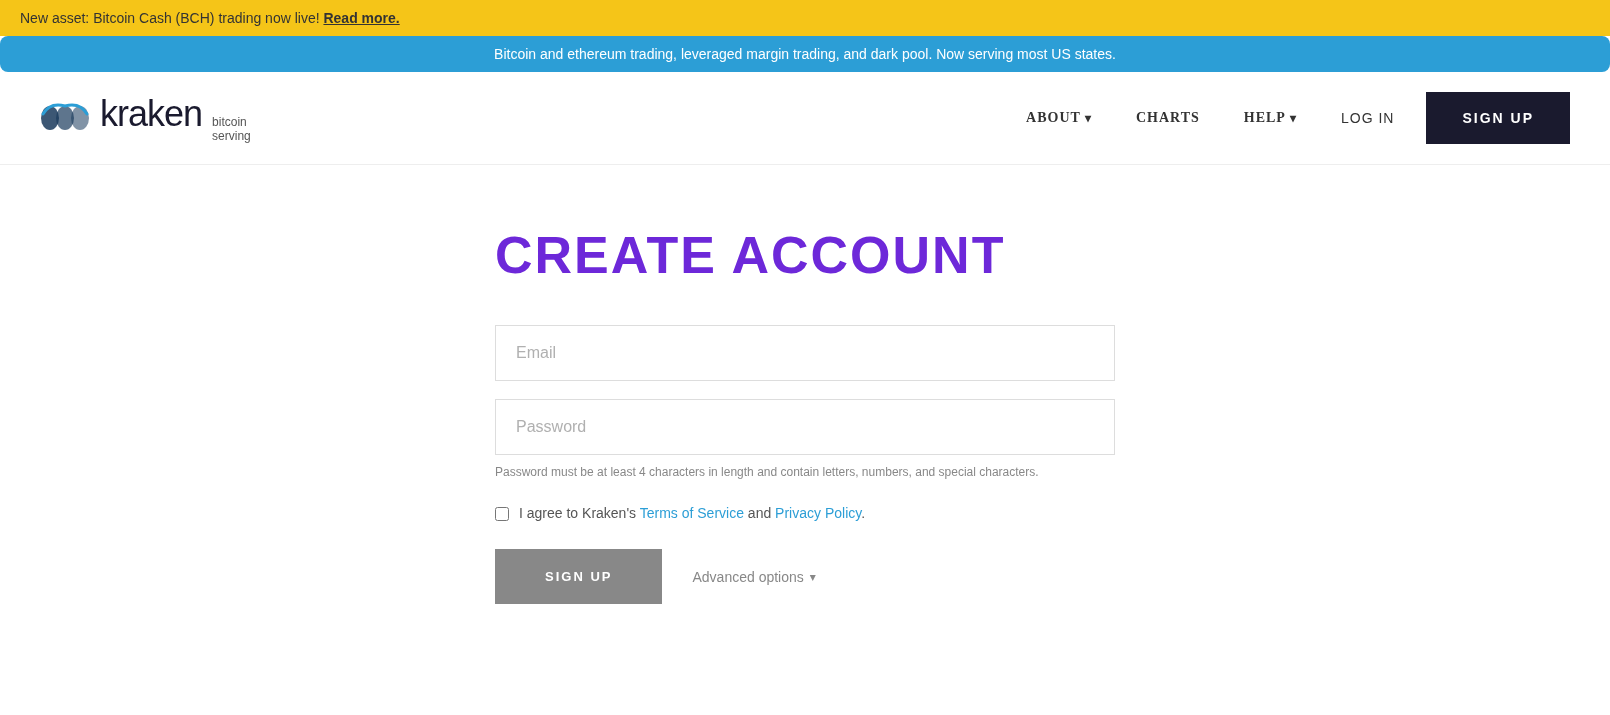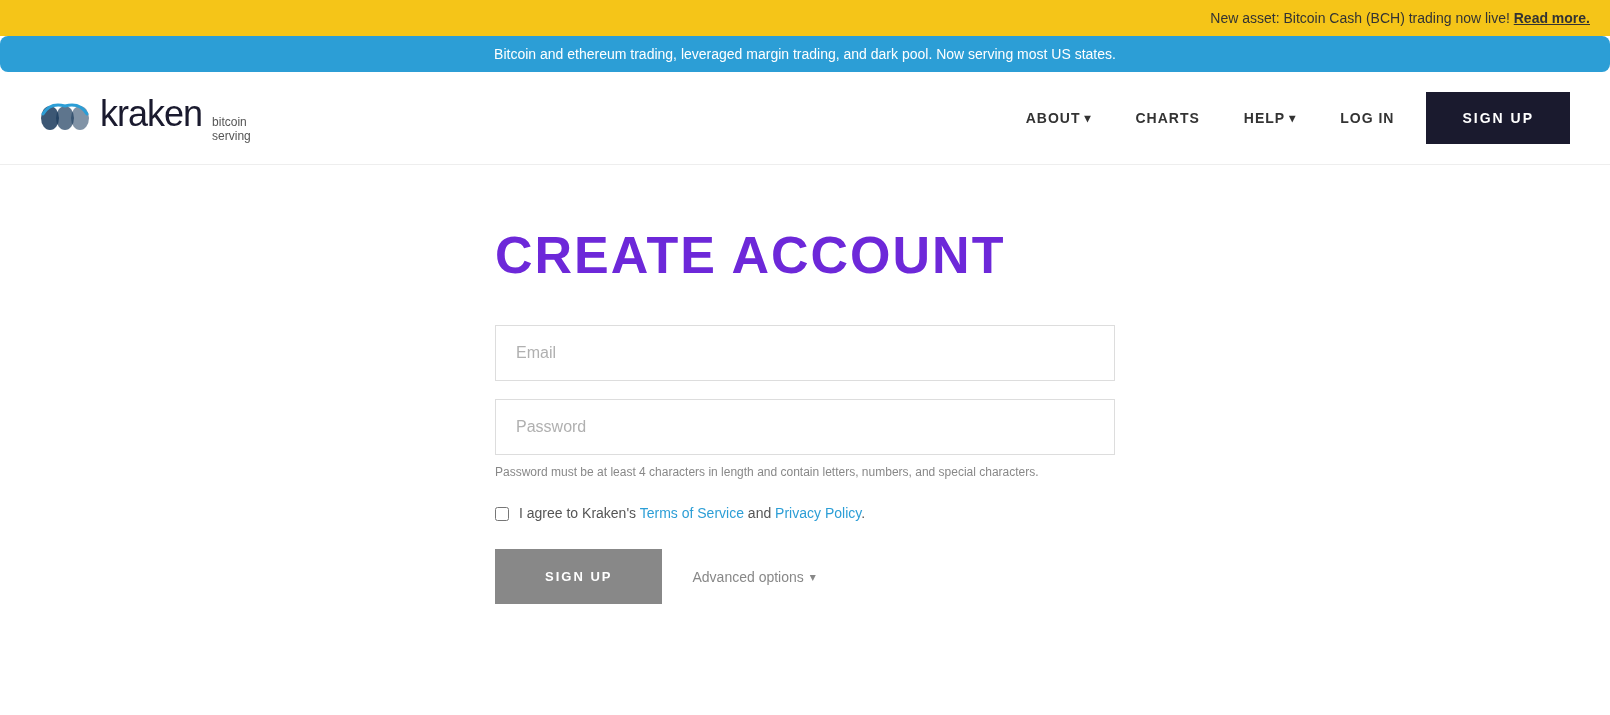--- a/index.html
+++ b/index.html
@@ -1,21 +1,21 @@
 <!DOCTYPE html>
 <html><head>
   <meta charset="utf-8">
   <style>
     * { box-sizing: border-box; margin: 0; padding: 0; }
     body { font-family: 'Arial', sans-serif; background: #fff; color: #333; }
 
     
     .banner-yellow {
       background: #f5c518;
-      text-align: right;
+      text-align: left;
       padding: 10px 20px;
       font-size: 14px;
       color: #333;
     }
     .banner-yellow a {
       color: #333;
       font-weight: bold;
     }
     .banner-blue {
       background: #2c9ed6;
@@ -66,29 +66,30 @@
       font-size: 14px;
       font-weight: 600;
       letter-spacing: 1px;
       color: #333;
       cursor: pointer;
       text-transform: uppercase;
       text-decoration: none;
       display: flex;
       align-items: center;
       gap: 4px;
+      font-family: Liberation Serif, serif;
     }
     .nav-dropdown::after {
       content: '▾';
       font-size: 12px;
     }
     .nav-login {
       padding: 10px 22px;
       font-size: 14px;
-      font-weight: 700;
+      font-weight: 400;
       letter-spacing: 1px;
       color: #333;
       cursor: pointer;
       text-transform: uppercase;
     }
     .nav-signup {
       background: #1a1a2e;
       color: #fff;
       padding: 18px 36px;
       font-size: 14px;

